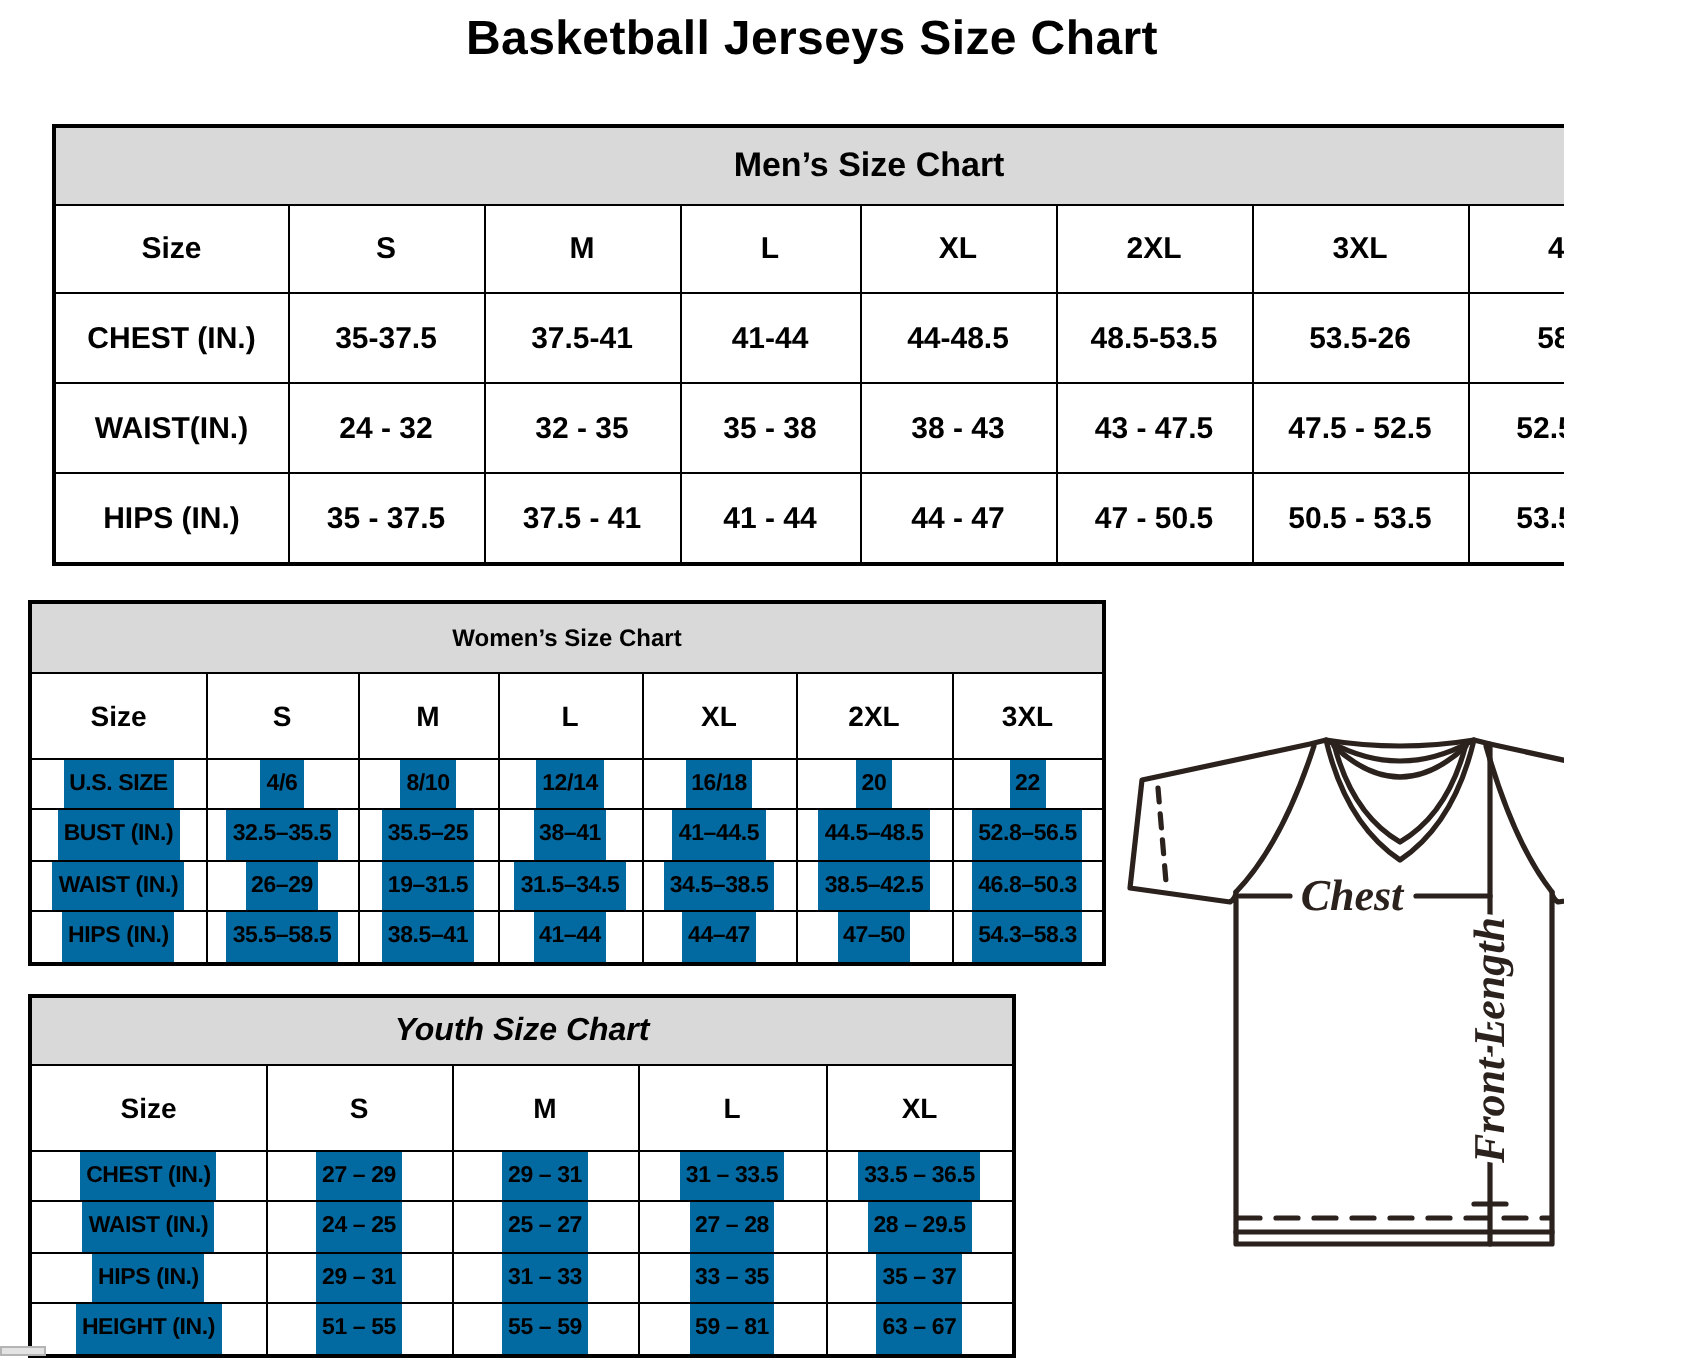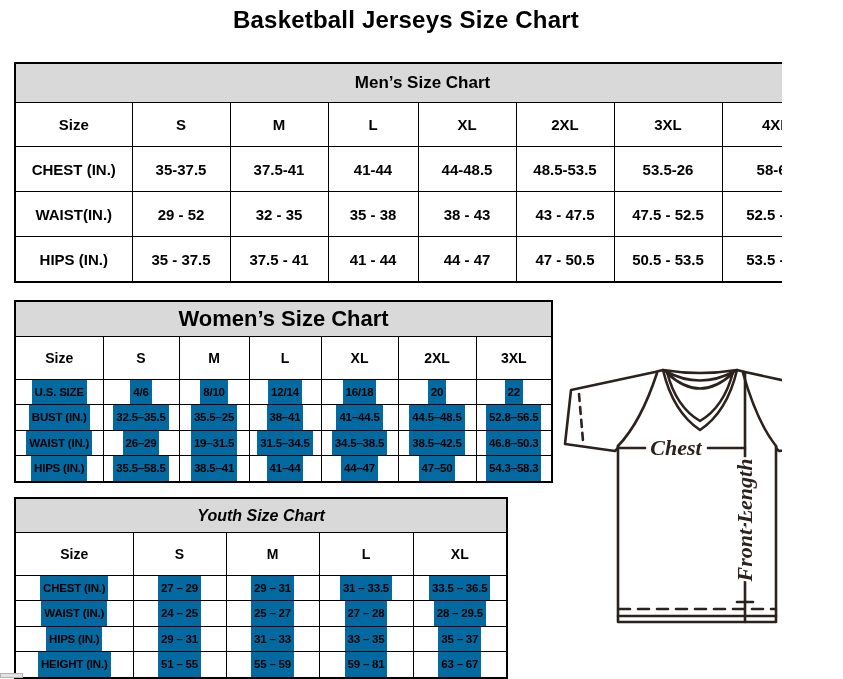--- a/index.html
+++ b/index.html
@@ -6,27 +6,27 @@
   .page{position:relative;width:782px;height:679px;background:#fff;overflow:hidden;
         font-family:"Liberation Sans",sans-serif;color:#000;}
   .page-title{position:absolute;left:0;top:6px;width:812px;text-align:center;
         font-size:24px;font-weight:bold;letter-spacing:.2px;}
   table{border-collapse:collapse;table-layout:fixed;position:absolute;
         border:2px solid #000;background:#fff;}
   th,td{border:1px solid #000;text-align:center;vertical-align:middle;
         font-weight:bold;padding:0;overflow:hidden;white-space:nowrap;}
   tr.band th{background:#d9d9d9;font-size:17px;}
   
-  .mens{left:14px;top:62px;width:815px;}
+  .mens{left:26px;top:62px;width:815px;}
   .mens tr.band th{height:38px;}
   .mens tr.cols th{height:43px;font-size:15px;}
   .mens tr.data td{height:44px;font-size:15px;}
   
   .womens{left:14px;top:300px;width:537px;}
-  .womens tr.band th{height:34px;font-size:22px;}
+  .womens tr.band th{height:34px;font-size:12px;}
   .womens tr.cols th{height:42px;font-size:14px;}
   .womens tr.data td{height:21px;font-size:11.5px;letter-spacing:-.2px;}
   
   .youth{left:14px;top:497px;width:492px;}
   .youth tr.band th{height:33px;font-size:16px;font-style:italic;}
   .youth tr.cols th{height:42px;font-size:14px;}
   .youth tr.data td{height:22px;font-size:11.5px;letter-spacing:-.2px;}
   .hl{background:#0369a1;padding:5px 3px;display:inline-block;line-height:1.25;}
   
   .jersey{position:absolute;left:555px;top:350px;width:288px;height:290px;}
@@ -74,21 +74,21 @@
       <td>35-37.5</td>
       <td>37.5-41</td>
       <td>41-44</td>
       <td>44-48.5</td>
       <td>48.5-53.5</td>
       <td>53.5-26</td>
       <td>58-63</td>
     </tr>
     <tr class="data">
       <td>WAIST(IN.)</td>
-      <td>29 - 52</td>
+      <td>24 - 32</td>
       <td>32 - 35</td>
       <td>35 - 38</td>
       <td>38 - 43</td>
       <td>43 - 47.5</td>
       <td>47.5 - 52.5</td>
       <td>52.5 - 57</td>
     </tr>
     <tr class="data">
       <td>HIPS (IN.)</td>
       <td>35 - 37.5</td>

